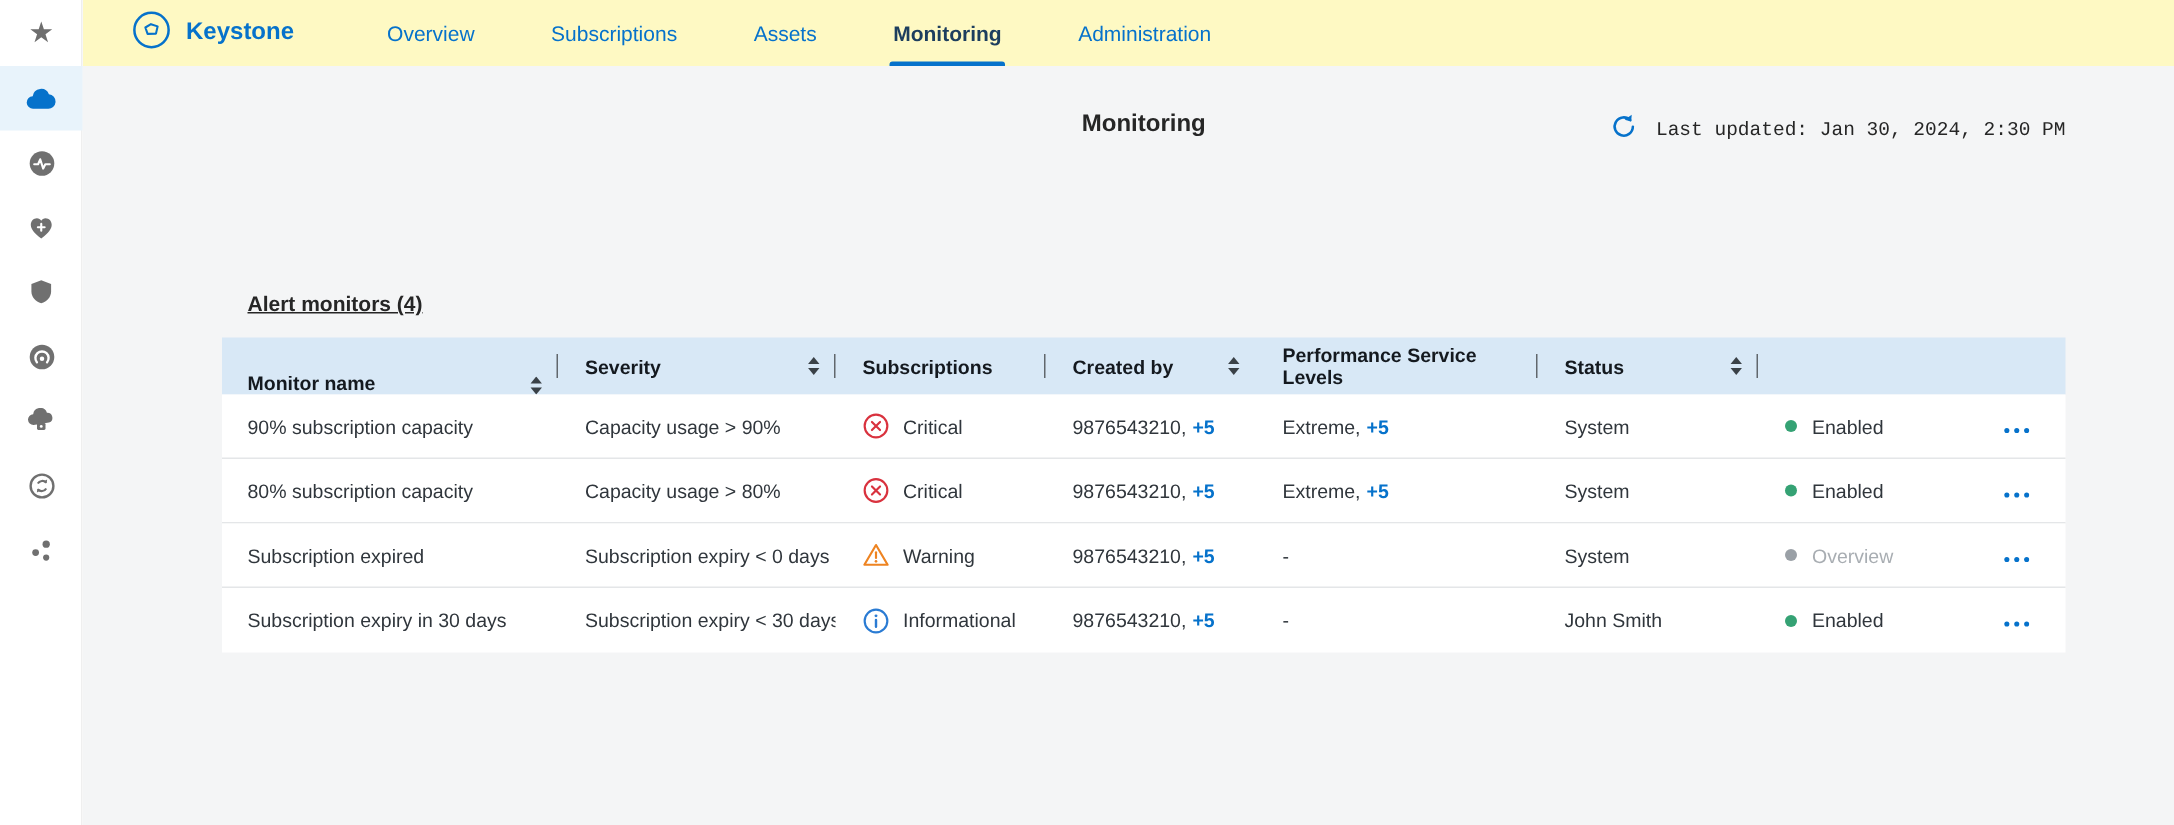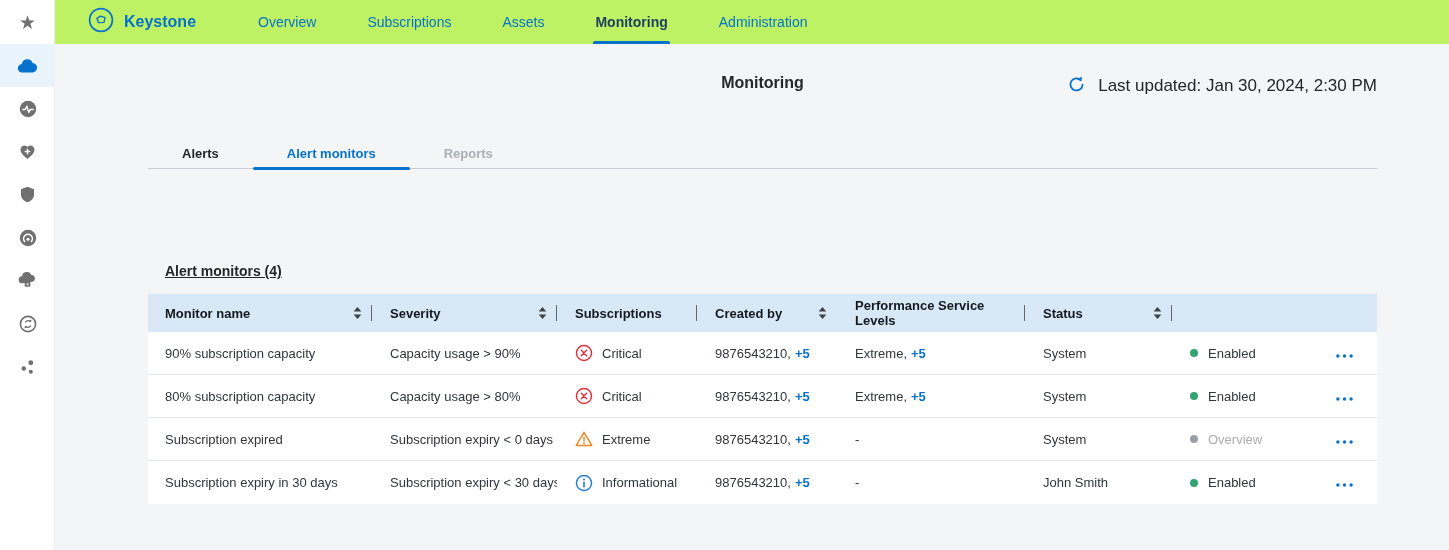--- a/index.html
+++ b/index.html
@@ -16,38 +16,38 @@
   
   .sidebar{ position:fixed; left:0; top:0; width:55px; height:550px; background:#fff;
             border-right:1px solid #efefef; z-index:5; display:flex; flex-direction:column; }
   .side-item{ width:55px; height:43px; display:flex; align-items:center; justify-content:center; cursor:pointer; }
   .side-item:first-child{ height:44px; }
   .side-item.active{ background:#e8f3fb; }
   .side-item svg{ display:block; }
   .star-glyph{ font-size:19px; color:#6e6e6e; line-height:1; }
 
   
-  .topnav{ position:fixed; left:55px; top:0; width:1394px; height:44px; background:#bef264;
+  .topnav{ position:fixed; left:55px; top:0; width:1394px; height:44px; background:#fef9c3;
            display:flex; align-items:center; padding-left:33px; z-index:4; }
   .brand{ display:flex; align-items:center; gap:10px; margin-right:60px; cursor:pointer; }
   .brand-name{ font-size:16px; font-weight:700; color:var(--blue); }
   .nav-item{ height:44px; display:flex; align-items:center; padding:0 2px; margin-right:30px;
              font-size:14px; color:var(--blue); cursor:pointer; position:relative; }
   .nav-item.active{ color:var(--navy); font-weight:700; }
   .nav-item.active::after{ content:""; position:absolute; left:0; right:0; bottom:0; height:3px;
              background:var(--blue); border-radius:2px 2px 0 0; }
 
   
   .content{ position:absolute; left:55px; top:44px; width:1394px; height:506px;
             background:var(--page-bg); padding:0 72px 0 93px; }
   .title-row{ position:relative; height:26px; margin-top:30px; }
   .page-title{ position:absolute; left:0; right:0; text-align:center; font-size:16px;
                font-weight:700; color:var(--text); }
   .updated{ position:absolute; right:0; top:1px; display:flex; align-items:center; gap:12px; }
-  .updated-text{ font-size:17px; color:var(--text); }
+  .updated-text{ font-size:13px; color:var(--text);font-family:Liberation Mono, monospace; }
   .refresh-btn{ border:none; background:none; cursor:pointer; display:flex; padding:0; }
 
   
   .tabs{ margin-top:38px; display:flex; border-bottom:1px solid var(--tabline); }
   .tab{ height:30px; padding:0 34px; display:flex; align-items:center; font-size:13px;
         font-weight:700; color:var(--text); cursor:pointer; position:relative; }
   .tab.active{ color:var(--blue); }
   .tab.active::after{ content:""; position:absolute; left:0; right:0; bottom:-2px; height:3px;
         background:var(--blue); border-radius:2px; }
   .tab.disabled{ color:#aab0b5; cursor:default; }
@@ -58,21 +58,21 @@
   .section-actions{ margin-left:auto; display:flex; align-items:center; }
   .dl-btn{ border:none; background:none; cursor:pointer; display:flex; padding:2px; margin-right:28px; }
   .primary-btn{ height:26px; padding:0 17px; background:var(--blue); color:#fff; border:none;
         border-radius:2px; font-size:13px; font-weight:600; font-family:inherit; cursor:pointer; }
 
   
   .table{ margin-top:15px; width:1229px; }
   .thead{ display:grid; grid-template-columns:var(--cols); height:38px; background:var(--header-bg); }
   .th{ display:flex; align-items:center; padding:0 10px 0 18px; font-size:13px; font-weight:700;
        color:#14191f; position:relative; }
-  .th:first-child{ padding-left:17px; }
+  .th:first-child{ padding-left:17px;align-items:flex-end; }
   .th .sort{ margin-left:auto; display:flex; cursor:pointer; }
   .th.div::after{ content:""; position:absolute; right:0; top:11px; height:16px; width:1px; background:#61676c; }
 
   .tr{ display:grid; grid-template-columns:var(--cols); height:43px; background:#fff;
        border-bottom:1px solid var(--border); align-items:center; }
   .tr:last-child{ border-bottom:none; }
   .td{ display:flex; align-items:center; padding-left:18px; font-size:13px; color:var(--rowtext);
        white-space:nowrap; overflow:hidden; }
   .td:first-child{ padding-left:17px; }
   .sevicon{ display:none; margin-right:9px; line-height:0; }
@@ -195,25 +195,20 @@
           <svg width="19" height="19" viewBox="0 0 20 20">
               <path d="M14.6 5.4 A6.4 6.4 0 1 0 16.4 10" fill="none" stroke="#0672cb" stroke-width="1.8" stroke-linecap="round"></path>
               <path d="M15.6 1.6 L15.2 6.4 L10.6 5.0 Z" fill="#0672cb"></path>
             </svg>
         </span>
       </button>
       <span class="updated-text">Last updated: Jan 30, 2024, 2:30 PM</span>
     </div>
   </div>
 
-  <div class="tabs" id="tabbar">
-      <div class="tab">Alerts</div>
-      <div class="tab active">Alert monitors</div>
-      <div class="tab disabled">Reports</div>
-    </div>
 
   <div class="section-row">
     <span class="section-title">Alert monitors (4)</span>
   </div>
 
   <div class="table">
     <div class="thead" id="thead">
         <div class="th div">
           <span>Monitor name</span>
           <span class="sort">
@@ -359,21 +354,21 @@
     <div class="td">
 
       <span class="sevicon sev-warning">
               <svg width="18" height="18" viewBox="0 0 20 20">
                 <path d="M10 2.6 L18.6 17.2 H1.4 Z" fill="none" stroke="#ee8422" stroke-width="1.6" stroke-linejoin="round"></path>
                 <line x1="10" y1="8" x2="10" y2="12.2" stroke="#ee8422" stroke-width="1.6" stroke-linecap="round"></line>
                 <circle cx="10" cy="14.7" r="1" fill="#ee8422"></circle>
               </svg>
             </span>
 
-      <span>Extreme</span>
+      <span>Warning</span>
     </div>
     <div class="td">
             <span>9876543210,</span>
             <a class="morelink">+5</a>
           </div>
     <div class="td">
             <span>-</span>
           </div>
     <div class="td">
             <span>System</span>

